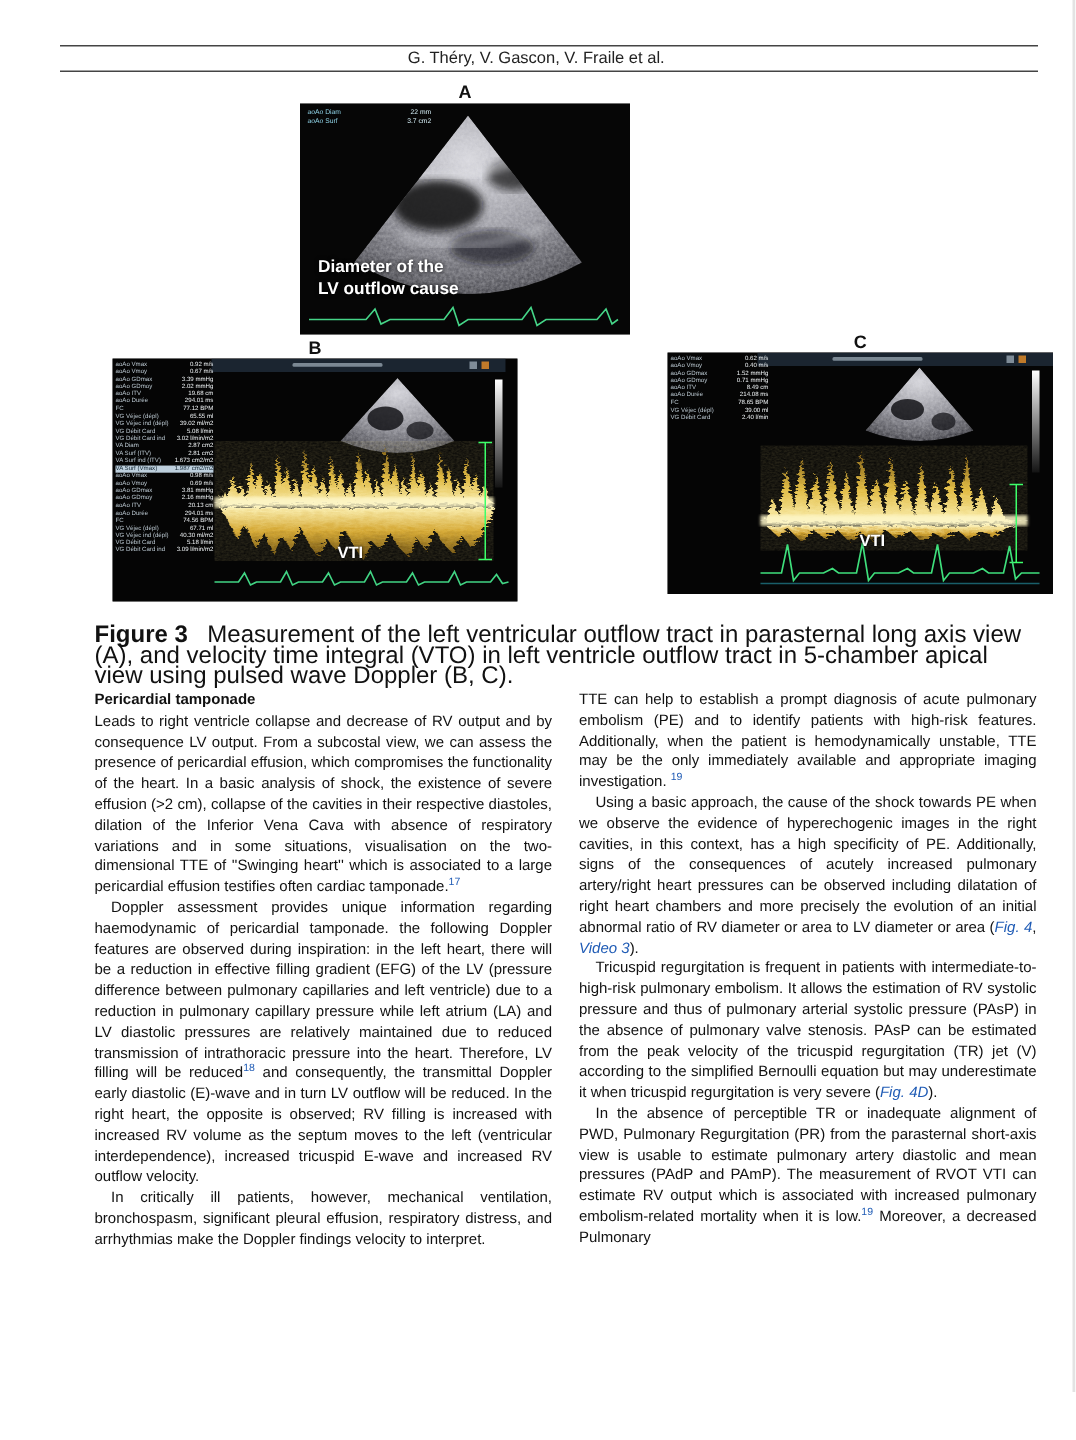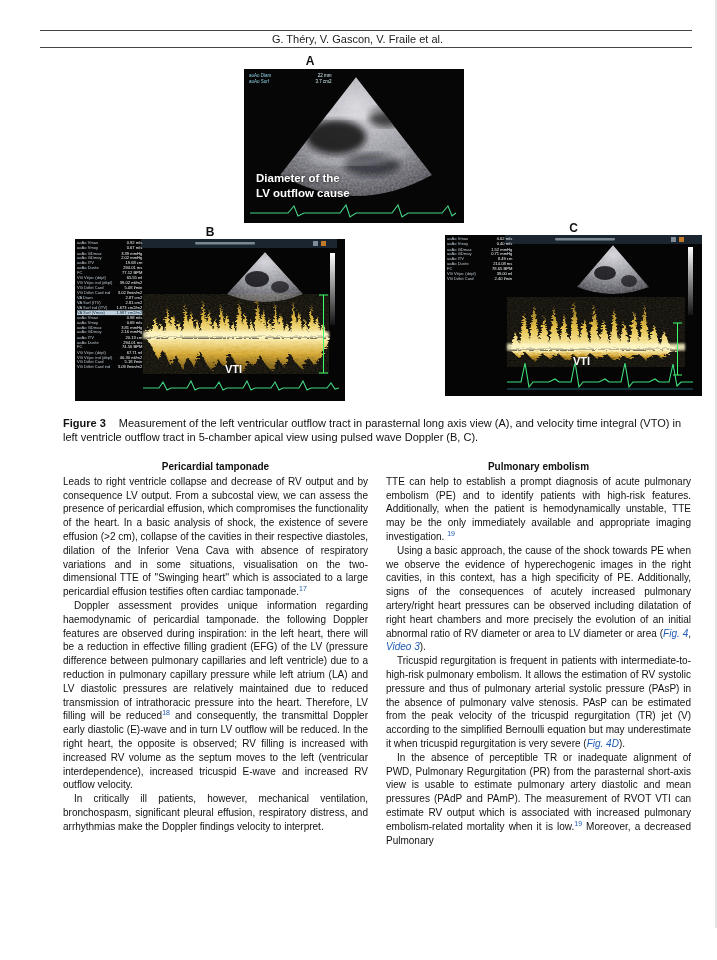--- a/index.html
+++ b/index.html
@@ -12,21 +12,21 @@
   .rule-bottom { top:47px; }
   .running-head { position:absolute; top:33px; left:0; width:100%; text-align:center; font-size:11px; color:#222; }
 
   .panel-label { position:absolute; font-weight:bold; font-size:12px; text-align:center; color:#111; }
   .label-a { left:200px; top:54px; width:220px; }
   .label-b { left:75px;  top:225px; width:270px; }
   .label-c { left:445px; top:221px; width:257px; }
 
   .echo { position:absolute; background:#000; overflow:hidden; }
   .echo svg { position:absolute; left:0; top:0; }
-  .echo-a { left:200px; top:69px;  width:220px; height:154px;margin-left:44px; }
+  .echo-a { left:200px; top:69px;  width:220px; height:154px; }
   .echo-b { left:75px;  top:239px; width:270px; height:162px; }
   .echo-c { left:445px; top:235px; width:257px; height:161px; }
 
   .meta-list { position:absolute; left:5px; top:4px; width:110px; transform:scale(0.75); transform-origin:top left;
                font-size:6px; line-height:7.6px; color:#a8dcec; }
   .meta-list .m-label { color:#8fd2e6; }
   .meta-list .m-value { color:#d8f2fa; }
 
   .meas-panel { position:absolute; left:2px; top:2px; width:96px; transform:scale(0.68); transform-origin:top left;
                 font-size:6px; line-height:7.3px; }
@@ -35,27 +35,27 @@
   .m-value { color:#f2f6f8; }
   .meas-row.hl { background:rgba(205,225,240,0.92); }
   .meas-row.hl .m-label, .meas-row.hl .m-value { color:#10222e; }
 
   .echo-a-overlay { position:absolute; left:12px; top:102px; font-size:11.5px; font-weight:bold; color:#fff;
                     line-height:14.5px; text-shadow:0 0 3px rgba(0,0,0,0.9); }
   .vti-label { position:absolute; font-size:11px; font-weight:bold; color:#fff; text-shadow:0 0 2px #000; }
   .vti-b { left:150px; top:124px; }
   .vti-c { left:128px; top:120px; }
 
-  .caption { position:absolute; left:63px; top:417px; width:628px; font-size:11px; line-height:13.5px; color:#111; }
+  .caption { position:absolute; left:63px; top:417px; width:628px; font-size:16px; line-height:13.5px; color:#111; }
   .caption b { font-weight:bold; }
   .cap-gap { display:inline-block; width:13px; }
 
   .columns { position:absolute; left:63px; top:460px; width:628px; display:flex; gap:18px; }
   .col { width:305px; font-size:10px; line-height:13.8px; text-align:justify; color:#111; }
-  .col h3 { font-size:10px; font-weight:bold; margin:0 0 1px 0; text-align:center; }
+  .col h3 { font-size:10px; font-weight:bold; margin:0 0 1px 0; text-align:left; }
   .para { margin:0; }
   .para.indent { text-indent:11px; }
   sup.ref-link { color:#1f5bb5; font-size:7px; line-height:0; cursor:pointer; }
   .fig-link { color:#1f5bb5; cursor:pointer;font-style:italic; }
 
   .page-number { position:absolute; left:0; width:100%; top:929px; text-align:center; font-size:10.5px; color:#222; }
   .bottom-bar { position:absolute; left:229px; top:949px; width:261px; height:11px; background:#2e5bc0; }
 </style>
 </head>
 <body>
@@ -411,21 +411,20 @@
   <div class="columns">
     <div class="col">
       <h3>Pericardial tamponade</h3>
       <div>
           <p class="para"><span>Leads to right ventricle collapse and decrease of RV output and by consequence LV output. From a subcostal view, we can assess the presence of pericardial effusion, which compromises the functionality of the heart. In a basic analysis of shock, the existence of severe effusion (&gt;2 cm), collapse of the cavities in their respective diastoles, dilation of the Inferior Vena Cava with absence of respiratory variations and in some situations, visualisation on the two-dimensional TTE of ''Swinging heart'' which is associated to a large pericardial effusion testifies often cardiac tamponade.</span><sup class="ref-link">17</sup></p>
           <p class="para indent"><span>Doppler assessment provides unique information regarding haemodynamic of pericardial tamponade. the following Doppler features are observed during inspiration: in the left heart, there will be a reduction in effective filling gradient (EFG) of the LV (pressure difference between pulmonary capillaries and left ventricle) due to a reduction in pulmonary capillary pressure while left atrium (LA) and LV diastolic pressures are relatively maintained due to reduced transmission of intrathoracic pressure into the heart. Therefore, LV filling will be reduced</span><sup class="ref-link">18</sup><span> and consequently, the transmittal Doppler early diastolic (E)-wave and in turn LV outflow will be reduced. In the right heart, the opposite is observed; RV filling is increased with increased RV volume as the septum moves to the left (ventricular interdependence), increased tricuspid E-wave and increased RV outflow velocity.</span></p>
           <p class="para indent"><span>In critically ill patients, however, mechanical ventilation, bronchospasm, significant pleural effusion, respiratory distress, and arrhythmias make the Doppler findings velocity to interpret.</span></p>
         </div>
     </div>
     <div class="col">
-      <h3>Pulmonary embolism</h3>
       <div>
           <p class="para"><span>TTE can help to establish a prompt diagnosis of acute pulmonary embolism (PE) and to identify patients with high-risk features. Additionally, when the patient is hemodynamically unstable, TTE may be the only immediately available and appropriate imaging investigation. </span><sup class="ref-link">19</sup></p>
           <p class="para indent"><span>Using a basic approach, the cause of the shock towards PE when we observe the evidence of hyperechogenic images in the right cavities, in this context, has a high specificity of PE. Additionally, signs of the consequences of acutely increased pulmonary artery/right heart pressures can be observed including dilatation of right heart chambers and more precisely the evolution of an initial abnormal ratio of RV diameter or area to LV diameter or area (</span><span class="fig-link">Fig. 4</span><span>, </span><span class="fig-link">Video 3</span><span>).</span></p>
           <p class="para indent"><span>Tricuspid regurgitation is frequent in patients with intermediate-to-high-risk pulmonary embolism. It allows the estimation of RV systolic pressure and thus of pulmonary arterial systolic pressure (PAsP) in the absence of pulmonary valve stenosis. PAsP can be estimated from the peak velocity of the tricuspid regurgitation (TR) jet (V) according to the simplified Bernoulli equation but may underestimate it when tricuspid regurgitation is very severe (</span><span class="fig-link">Fig. 4D</span><span>).</span></p>
           <p class="para indent"><span>In the absence of perceptible TR or inadequate alignment of PWD, Pulmonary Regurgitation (PR) from the parasternal short-axis view is usable to estimate pulmonary artery diastolic and mean pressures (PAdP and PAmP). The measurement of RVOT VTI can estimate RV output which is associated with increased pulmonary embolism-related mortality when it is low.</span><sup class="ref-link">19</sup><span> Moreover, a decreased Pulmonary</span></p>
         </div>
     </div>
   </div>
 
   <div class="page-number">224</div>

